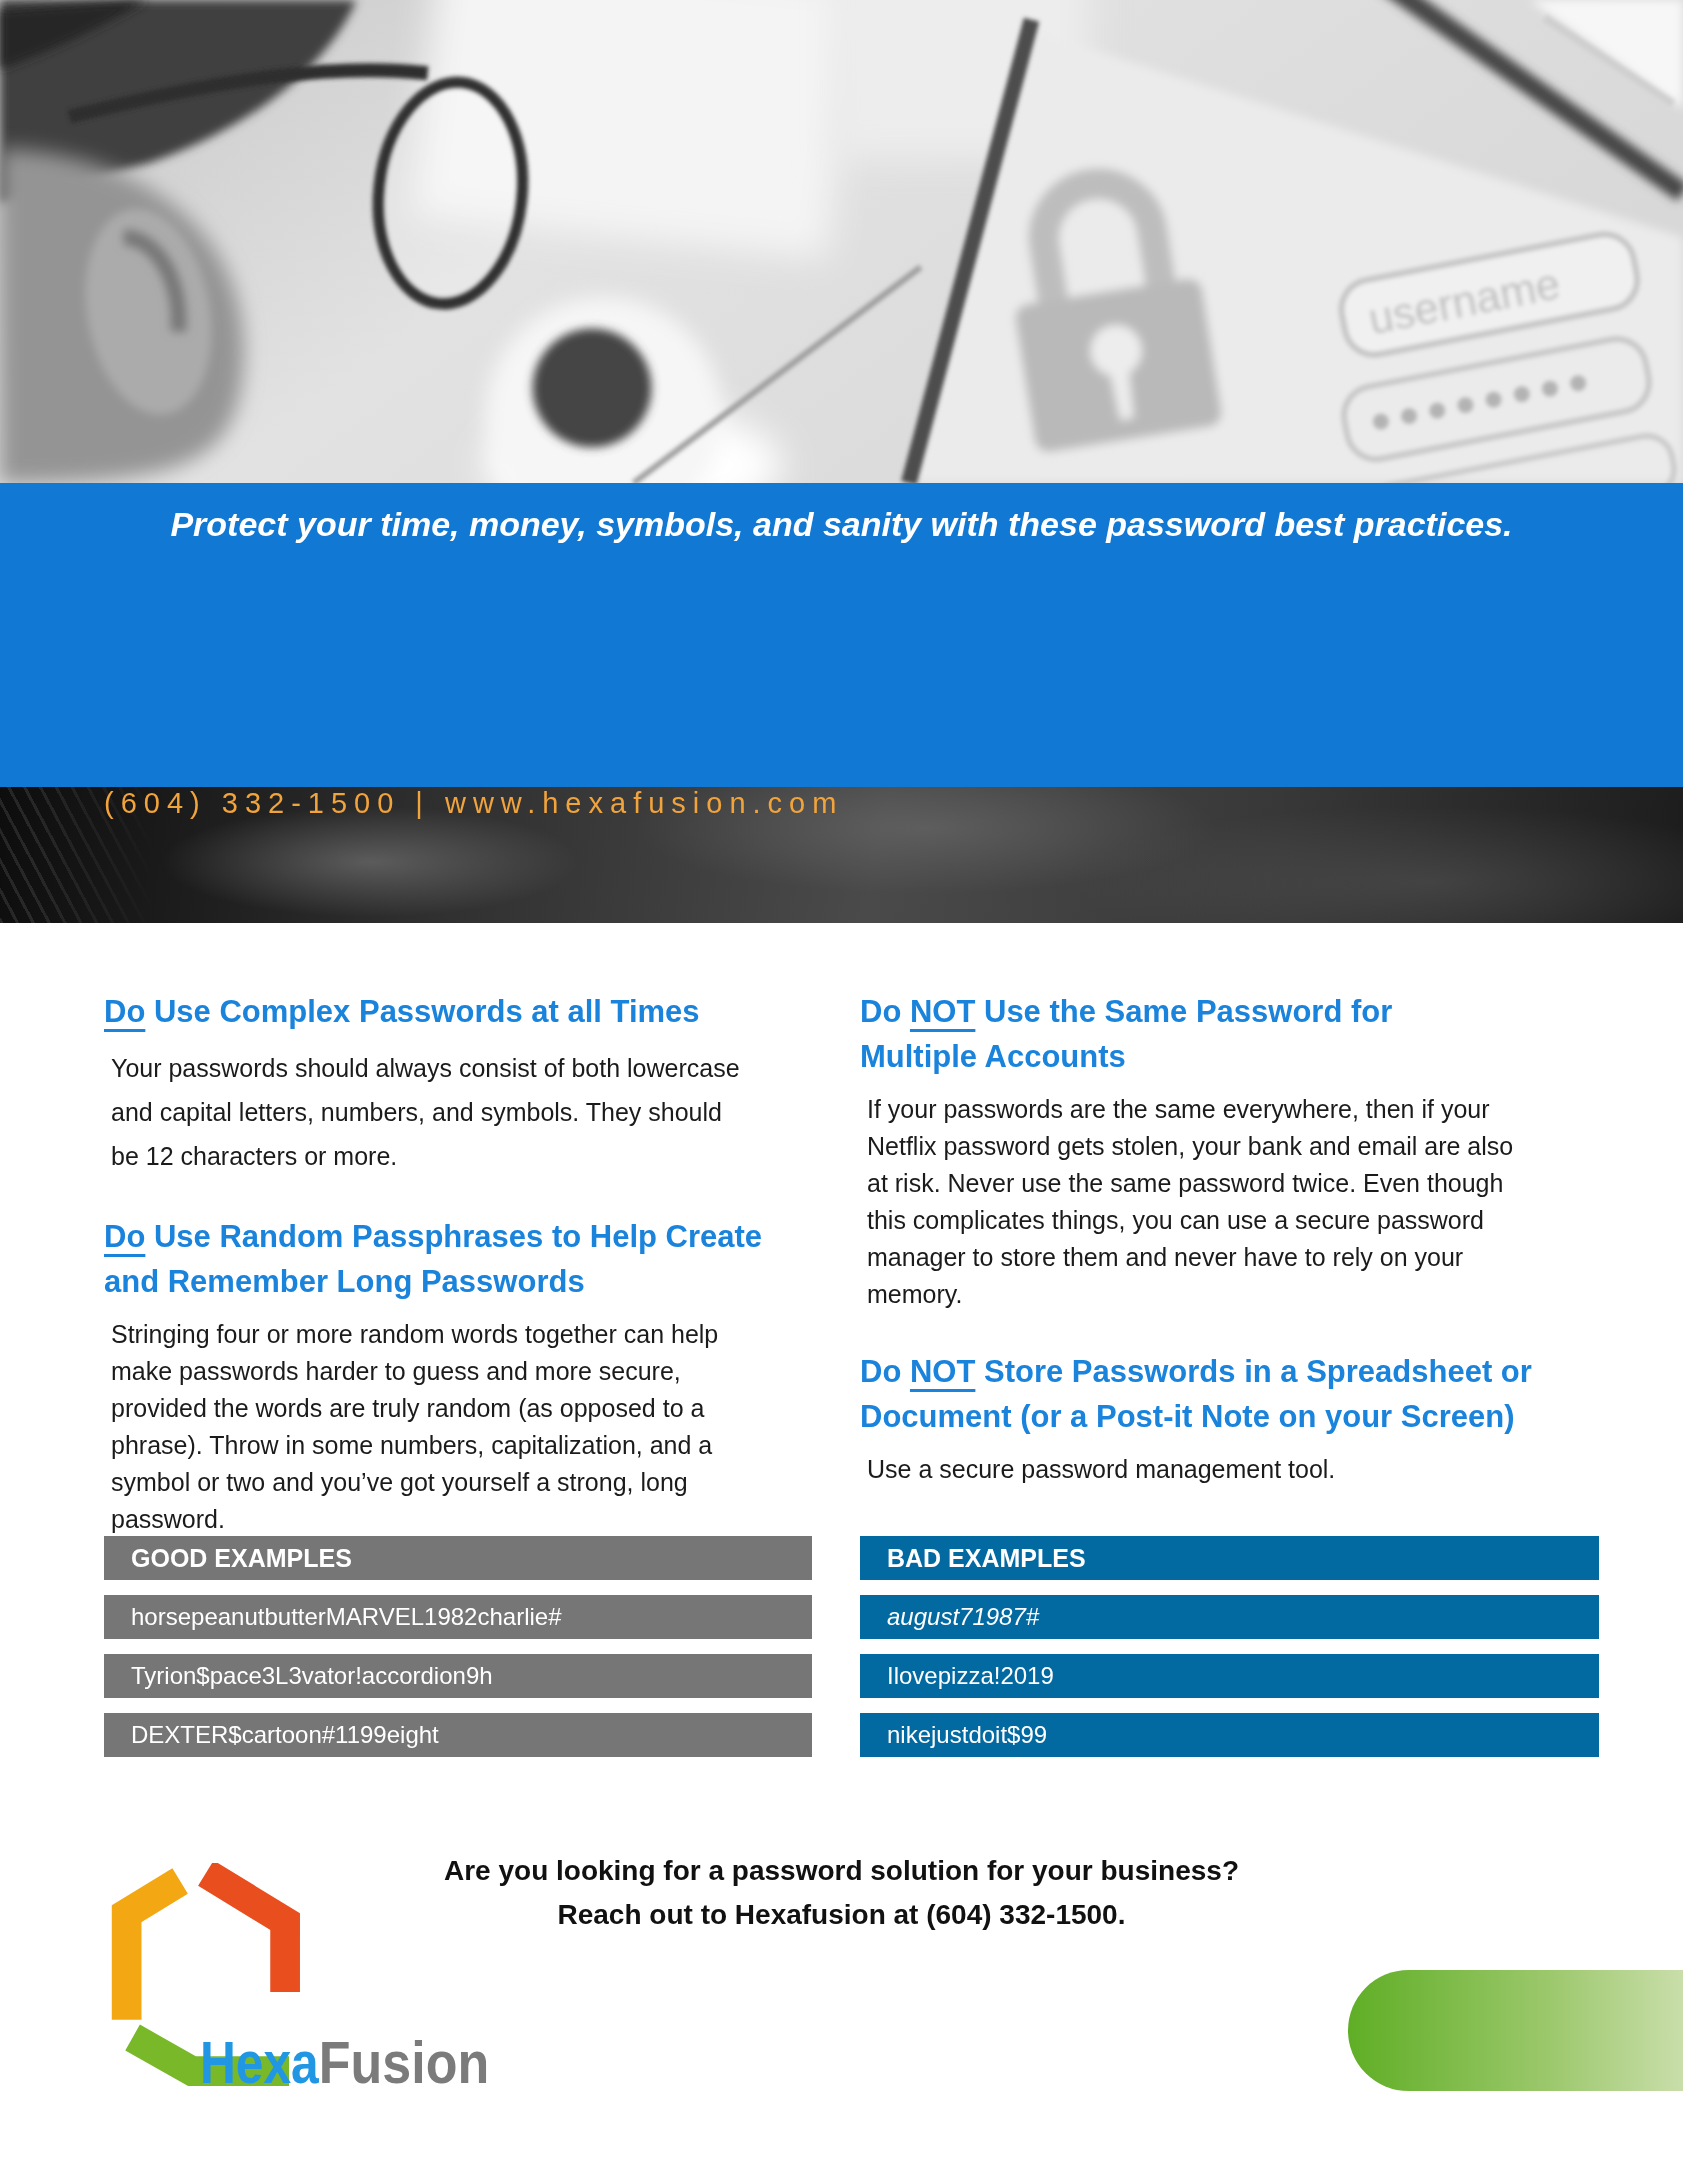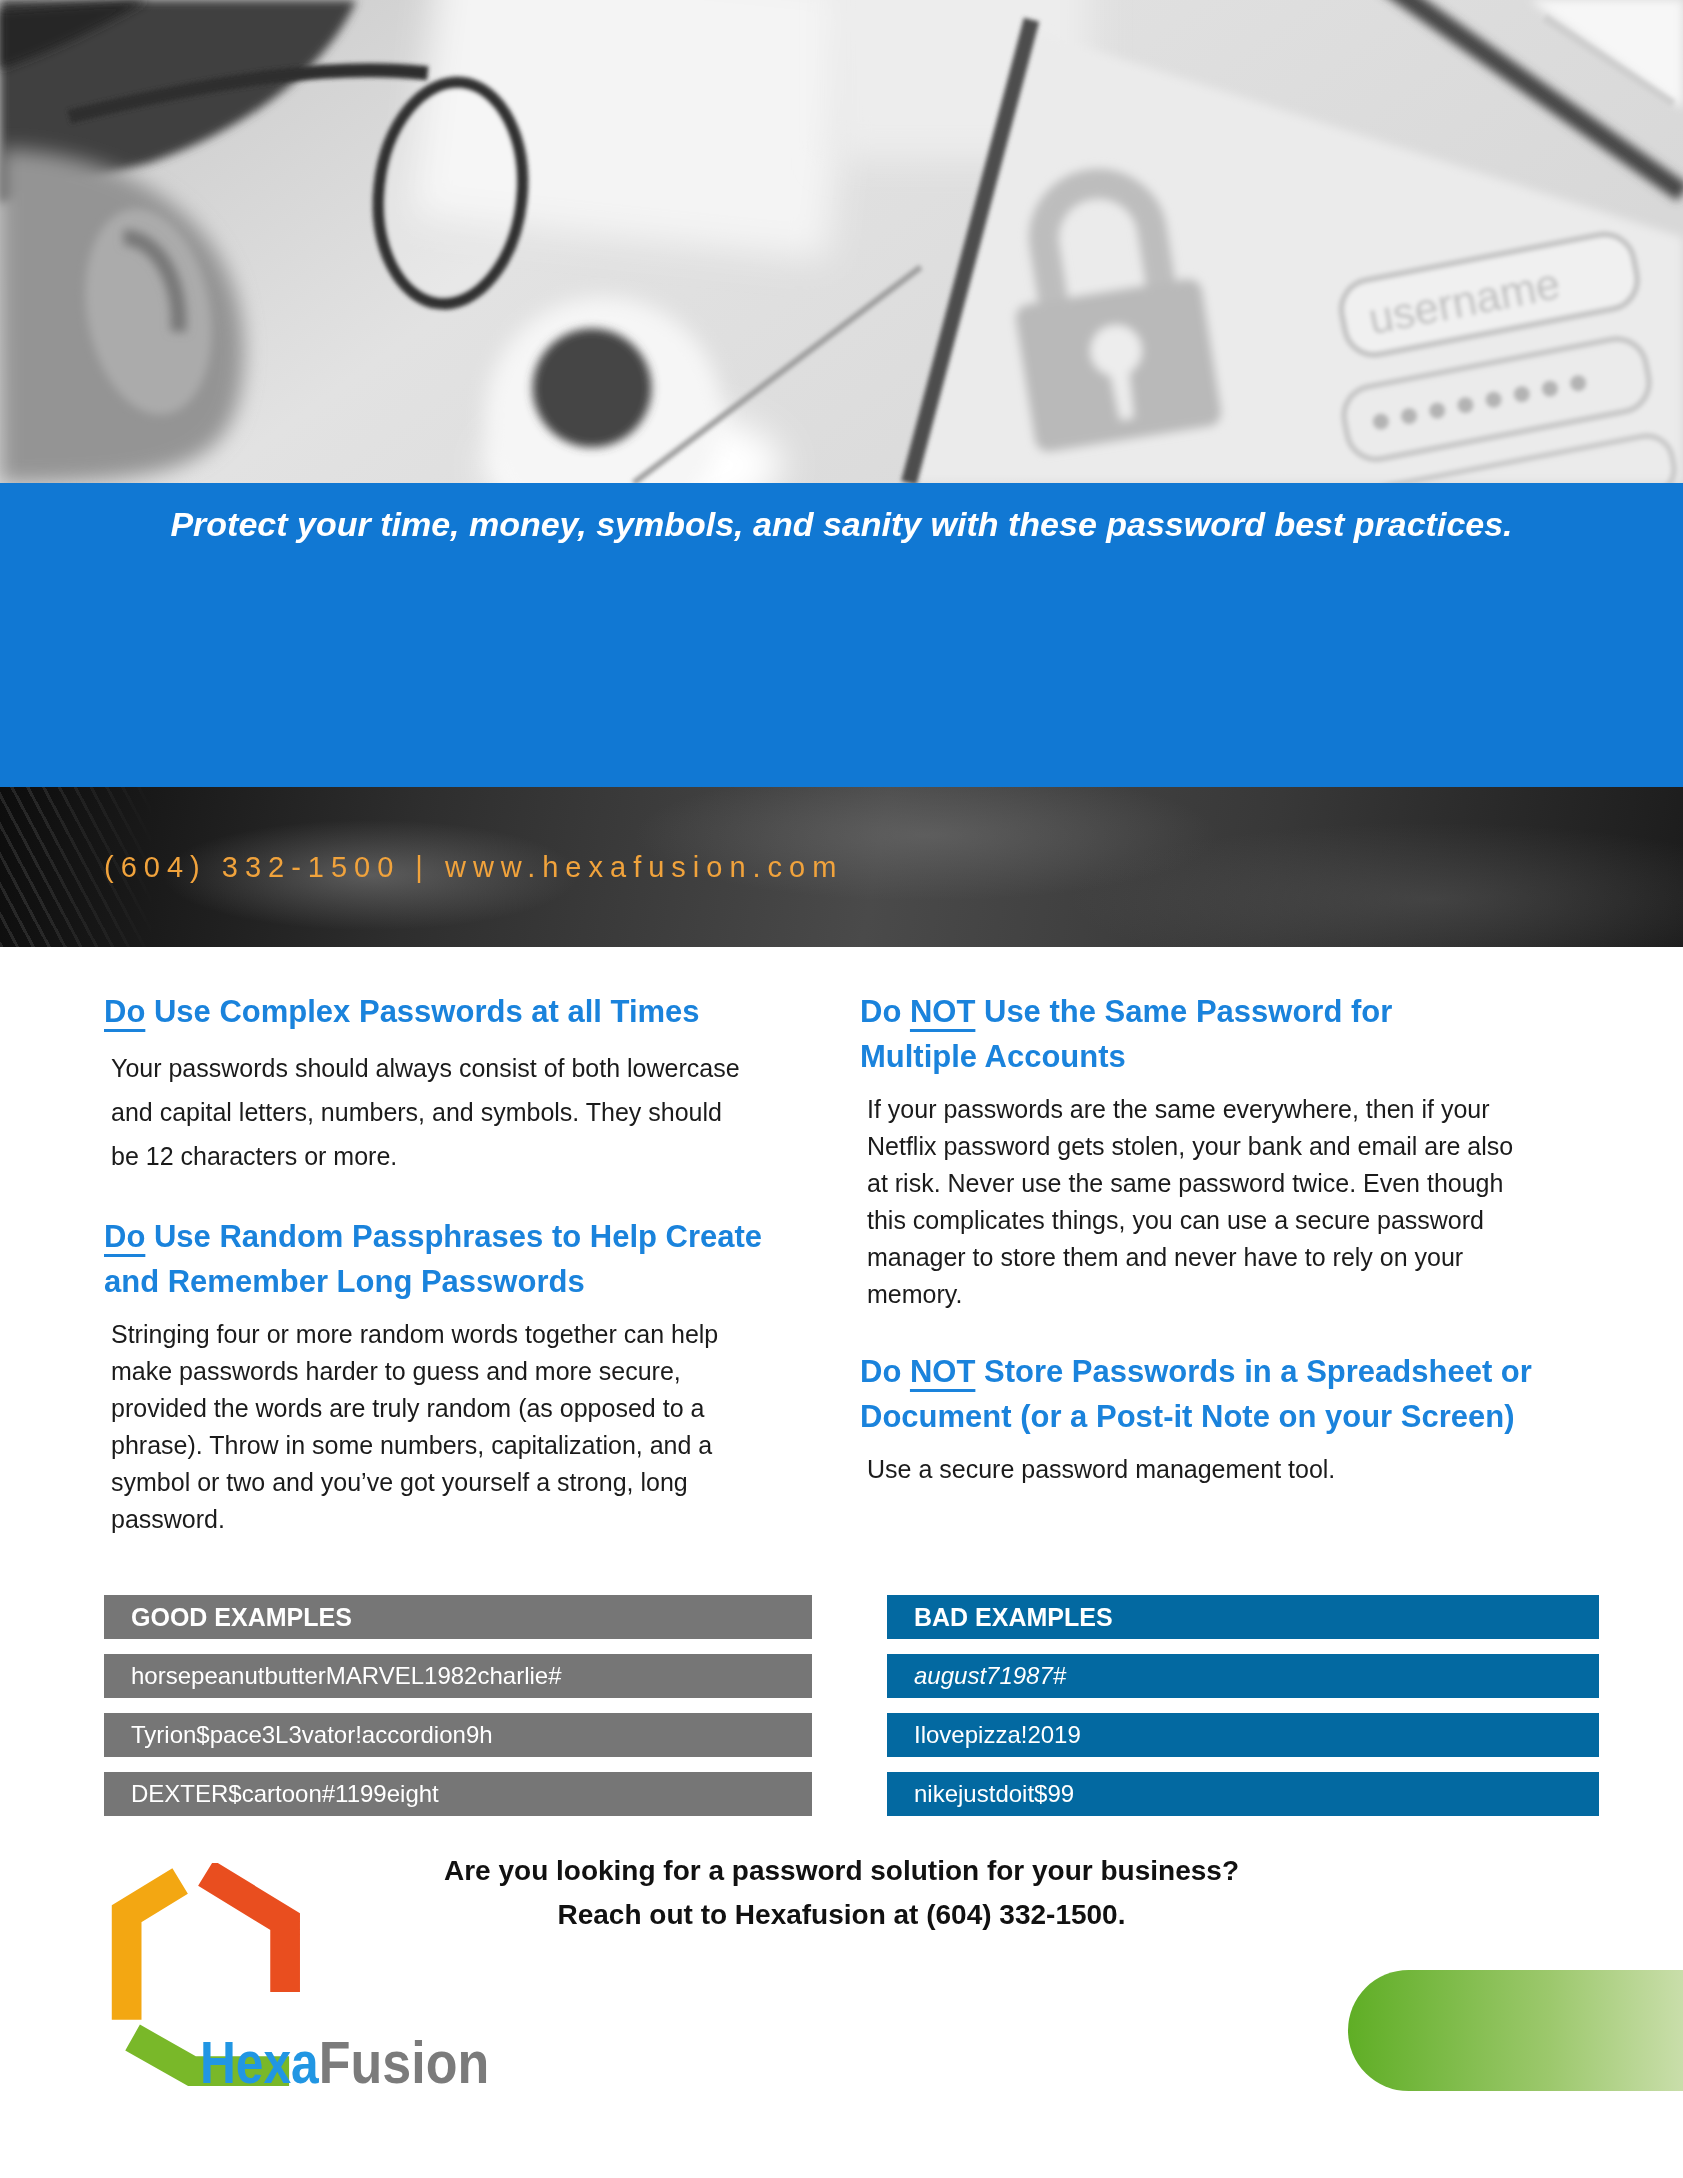--- a/index.html
+++ b/index.html
@@ -10,46 +10,46 @@
   .hero{position:absolute;top:0;left:0;width:1683px;height:483px;}
   .hero svg{display:block;width:100%;height:100%;}
 
   
   .banner{position:absolute;top:483px;left:0;width:1683px;height:304px;
           background:#1178d3;color:#ffffff;text-align:center;}
   .banner h1{margin:55px 0 0;font-size:71px;font-weight:bold;letter-spacing:-1px;}
   .banner .subtitle{margin-top:22px;font-size:34px;font-weight:bold;font-style:italic;}
 
   
-  .contact-strip{position:absolute;top:787px;left:0;width:1683px;height:160px;
+  .contact-strip{position:absolute;top:787px;left:0;width:1683px;height:136px;
     background:
       radial-gradient(297px 79px at 22% 55%, rgba(140,140,140,0.50), transparent 70%),
       radial-gradient(416px 94px at 55% 30%, rgba(120,120,120,0.45), transparent 70%),
       radial-gradient(515px 109px at 85% 70%, rgba(100,100,100,0.40), transparent 70%),
       linear-gradient(100deg,#0d0d0d 0%,#2e2e2e 25%,#4a4a4a 52%,#383838 75%,#1c1c1c 100%);
-    display:flex;align-items:center;}
+    display:flex;}
   .contact-strip::before{content:"";position:absolute;left:0;top:0;bottom:0;width:158px;
     background:repeating-linear-gradient(62deg, rgba(255,255,255,0.10) 0 3px, transparent 3px 14px);
     -webkit-mask-image:linear-gradient(90deg,#000 20%,transparent);
     mask-image:linear-gradient(90deg,#000 20%,transparent);}
   .contact-text{position:relative;margin-left:104px;color:#f1a33c;font-size:29px;letter-spacing:7px;}
 
   
   .content{position:absolute;top:989px;left:104px;width:1495px;display:flex;gap:48px;}
   .col-left{width:708px;flex:none;}
   .col-right{flex:1;}
   .content h2{margin:36px 0 12px;color:#1a83dc;font-size:31px;line-height:45px;
               font-weight:bold;white-space:pre-line;}
   .sec:first-child h2{margin-top:0;}
   .content h2 .u{text-decoration:underline;text-underline-offset:7px;text-decoration-thickness:3px;}
   .content p{margin:7px;font-size:25px;line-height:37px;color:#1b1b1b;white-space:pre-line;}
   .content p.loose{line-height:44px;}
 
   
-  .examples{position:absolute;top:1595px;left:104px;width:1495px;display:flex;gap:75px;}
+  .examples{position:absolute;top:1536px;left:104px;width:1495px;display:flex;gap:48px;}
   .extable{width:708px;flex:none;display:flex;flex-direction:column;}
   .extable.bad{flex:1;}
   .bar{height:44px;flex:none;display:flex;align-items:center;padding-left:27px;
        box-sizing:border-box;color:#ffffff;font-size:24px;margin-bottom:15px;}
   .bar:last-child{margin-bottom:4px;}
   .good .bar{background:#767676;}
   .bad .bar{background:#0369a1;}
   .bar.header{font-weight:bold;font-size:25px;}
   .bad .row-0{font-style:italic;}
 

